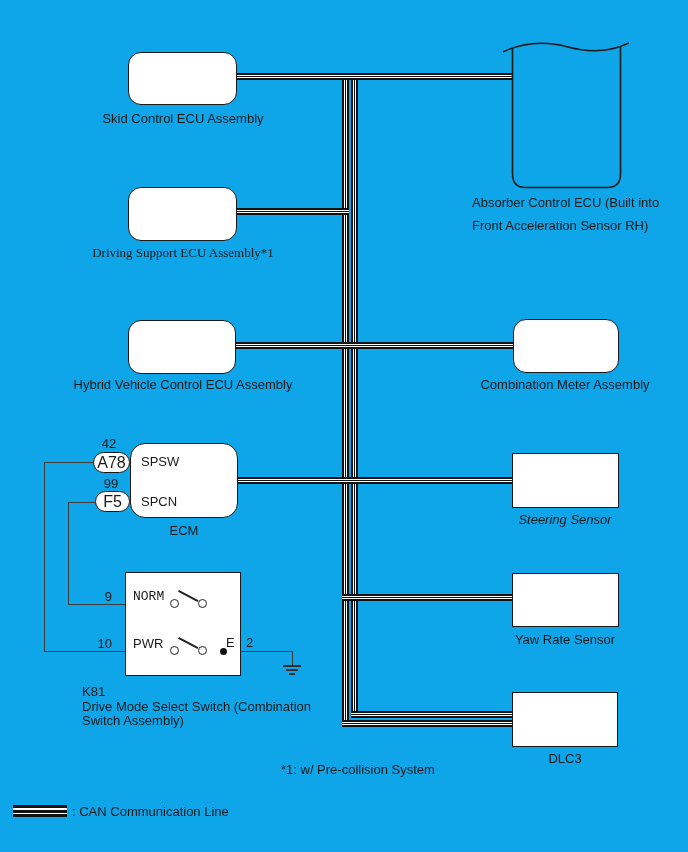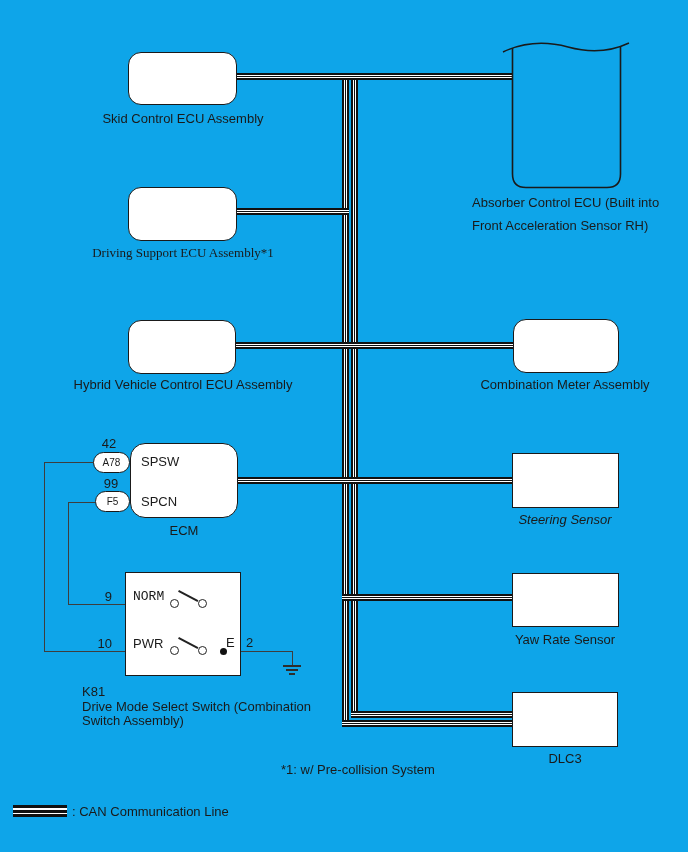--- a/index.html
+++ b/index.html
@@ -10,21 +10,21 @@
   .sbox{position:absolute;border:1.6px solid #1a1a1a;background:#fff;box-sizing:border-box;}
   .lbl{position:absolute;white-space:nowrap;line-height:14px;}
   .ctr{text-align:center;}
   .rt{text-align:right;}
   .can-h{position:absolute;height:7px;
     background:linear-gradient(to bottom,#111 0 2px,#fff 2px 3px,#111 3px 4px,#fff 4px 5px,#111 5px 7px);}
   .can-v{position:absolute;width:7px;
     background:linear-gradient(to right,#111 0 2px,#fff 2px 3px,#111 3px 4px,#fff 4px 5px,#111 5px 7px);}
   .wire{position:absolute;background:#3d3d3d;}
   .oval{position:absolute;border:1.5px solid #1a1a1a;border-radius:11px;background:#fff;box-sizing:border-box;
-        display:flex;align-items:center;justify-content:center;font-size:10px;}
+        display:flex;align-items:center;justify-content:center;font-size:16px;}
   .contact{position:absolute;width:9px;height:9px;border:1.4px solid #222;border-radius:50%;background:#fff;box-sizing:border-box;}
   .blade{position:absolute;width:22px;height:1.5px;background:#222;transform-origin:0 0;transform:rotate(28deg);}
   .dot{position:absolute;width:7px;height:7px;border-radius:50%;background:#111;}
   .gbar{position:absolute;height:2px;background:#2d2d2d;}
   .legend-sample{position:absolute;left:13px;top:805px;width:54px;height:12px;
     background:linear-gradient(to bottom,#111 0 3px,#fff 3px 4.5px,#111 4.5px 7.5px,#fff 7.5px 9px,#111 9px 12px);}
 </style>
 </head>
 <body>
 

